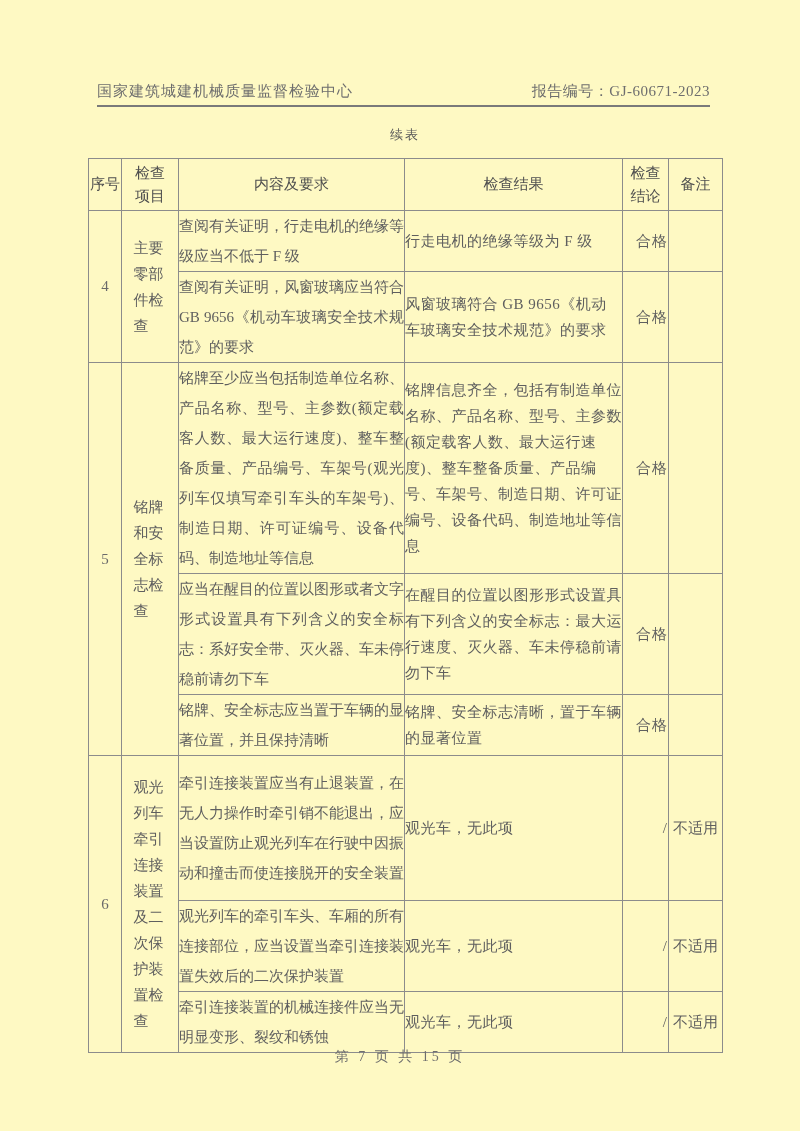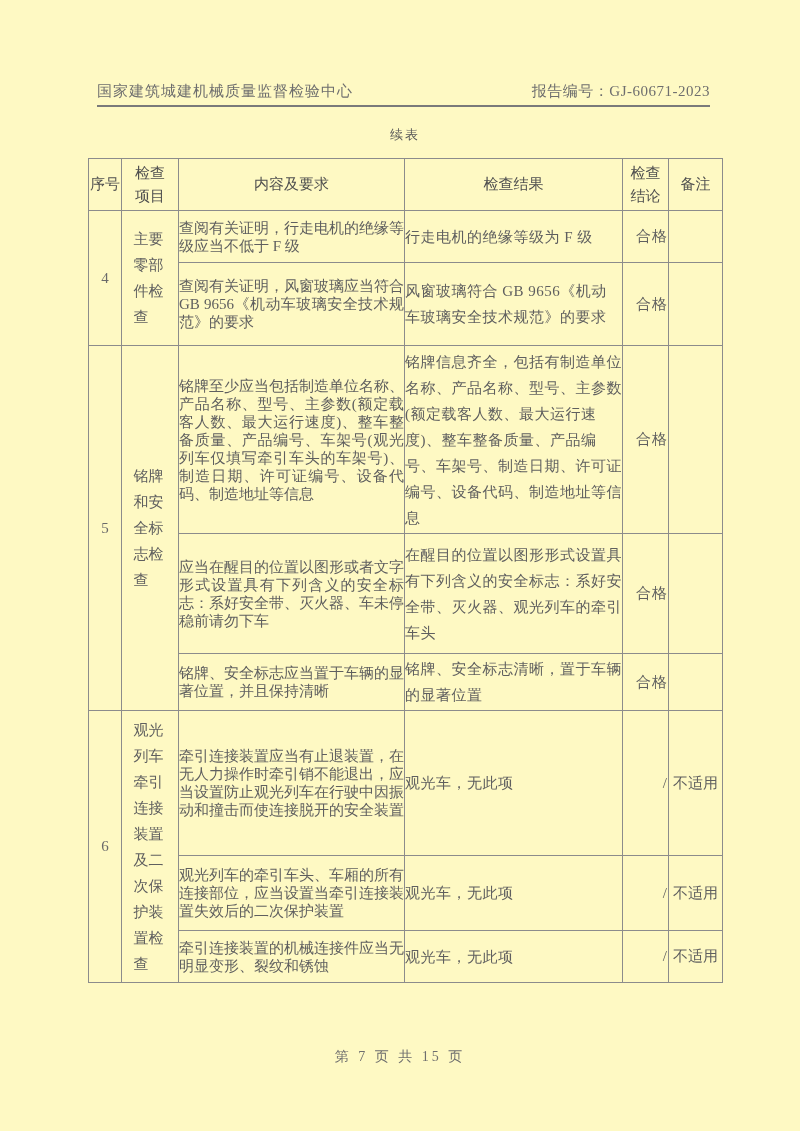--- a/index.html
+++ b/index.html
@@ -49,21 +49,21 @@
   .narrow{display:block;width:32px;margin:0 auto;word-break:break-all;text-align:center;line-height:23px;}
   .c-no{text-align:center;font-size:15px;color:#6a6a6a;}
   .c-item{text-align:center;}
   .vtext{
     width:33px;margin:0 auto;
     word-break:break-all;text-align:left;
     line-height:26px;font-size:15px;color:#5f5f5f;
   }
   .c-req{
     text-align:justify;text-align-last:left;
-    padding:2px 8px;line-height:18px;
+    padding:2px 8px;line-height:30px;
   }
   .c-res{
     text-align:left;
     padding:2px 8px;line-height:26px;letter-spacing:0.5px;margin-top:38px;
   }
   .c-concl{text-align:right;letter-spacing:1px;}
   .c-rem{text-align:center;}
   
   .doc-footer{
     position:absolute;left:0;top:1048px;width:800px;
@@ -137,21 +137,21 @@
         <td class="c-item" rowspan="3">
             <div class="vtext">铭牌和安全标志检查</div>
           </td>
         <td class="c-req">铭牌至少应当包括制造单位名称、产品名称、型号、主参数(额定载客人数、最大运行速度)、整车整备质量、产品编号、车架号(观光列车仅填写牵引车头的车架号)、制造日期、许可证编号、设备代码、制造地址等信息</td>
         <td class="c-res">铭牌信息齐全，包括有制造单位名称、产品名称、型号、主参数(额定载客人数、最大运行速度)、整车整备质量、产品编号、车架号、制造日期、许可证编号、设备代码、制造地址等信息</td>
         <td class="c-concl">合格</td>
         <td class="c-rem"></td>
       </tr>
       <tr class="h-120">
         <td class="c-req">应当在醒目的位置以图形或者文字形式设置具有下列含义的安全标志：系好安全带、灭火器、车未停稳前请勿下车</td>
-        <td class="c-res">在醒目的位置以图形形式设置具有下列含义的安全标志：系好安全带、灭火器、观光列车的牵引车头</td>
+        <td class="c-res">在醒目的位置以图形形式设置具有下列含义的安全标志：最大运行速度、灭火器、车未停稳前请勿下车</td>
         <td class="c-concl">合格</td>
         <td class="c-rem"></td>
       </tr>
       <tr class="h-57">
         <td class="c-req">铭牌、安全标志应当置于车辆的显著位置，并且保持清晰</td>
         <td class="c-res">铭牌、安全标志清晰，置于车辆的显著位置</td>
         <td class="c-concl">合格</td>
         <td class="c-rem"></td>
       </tr>
 

